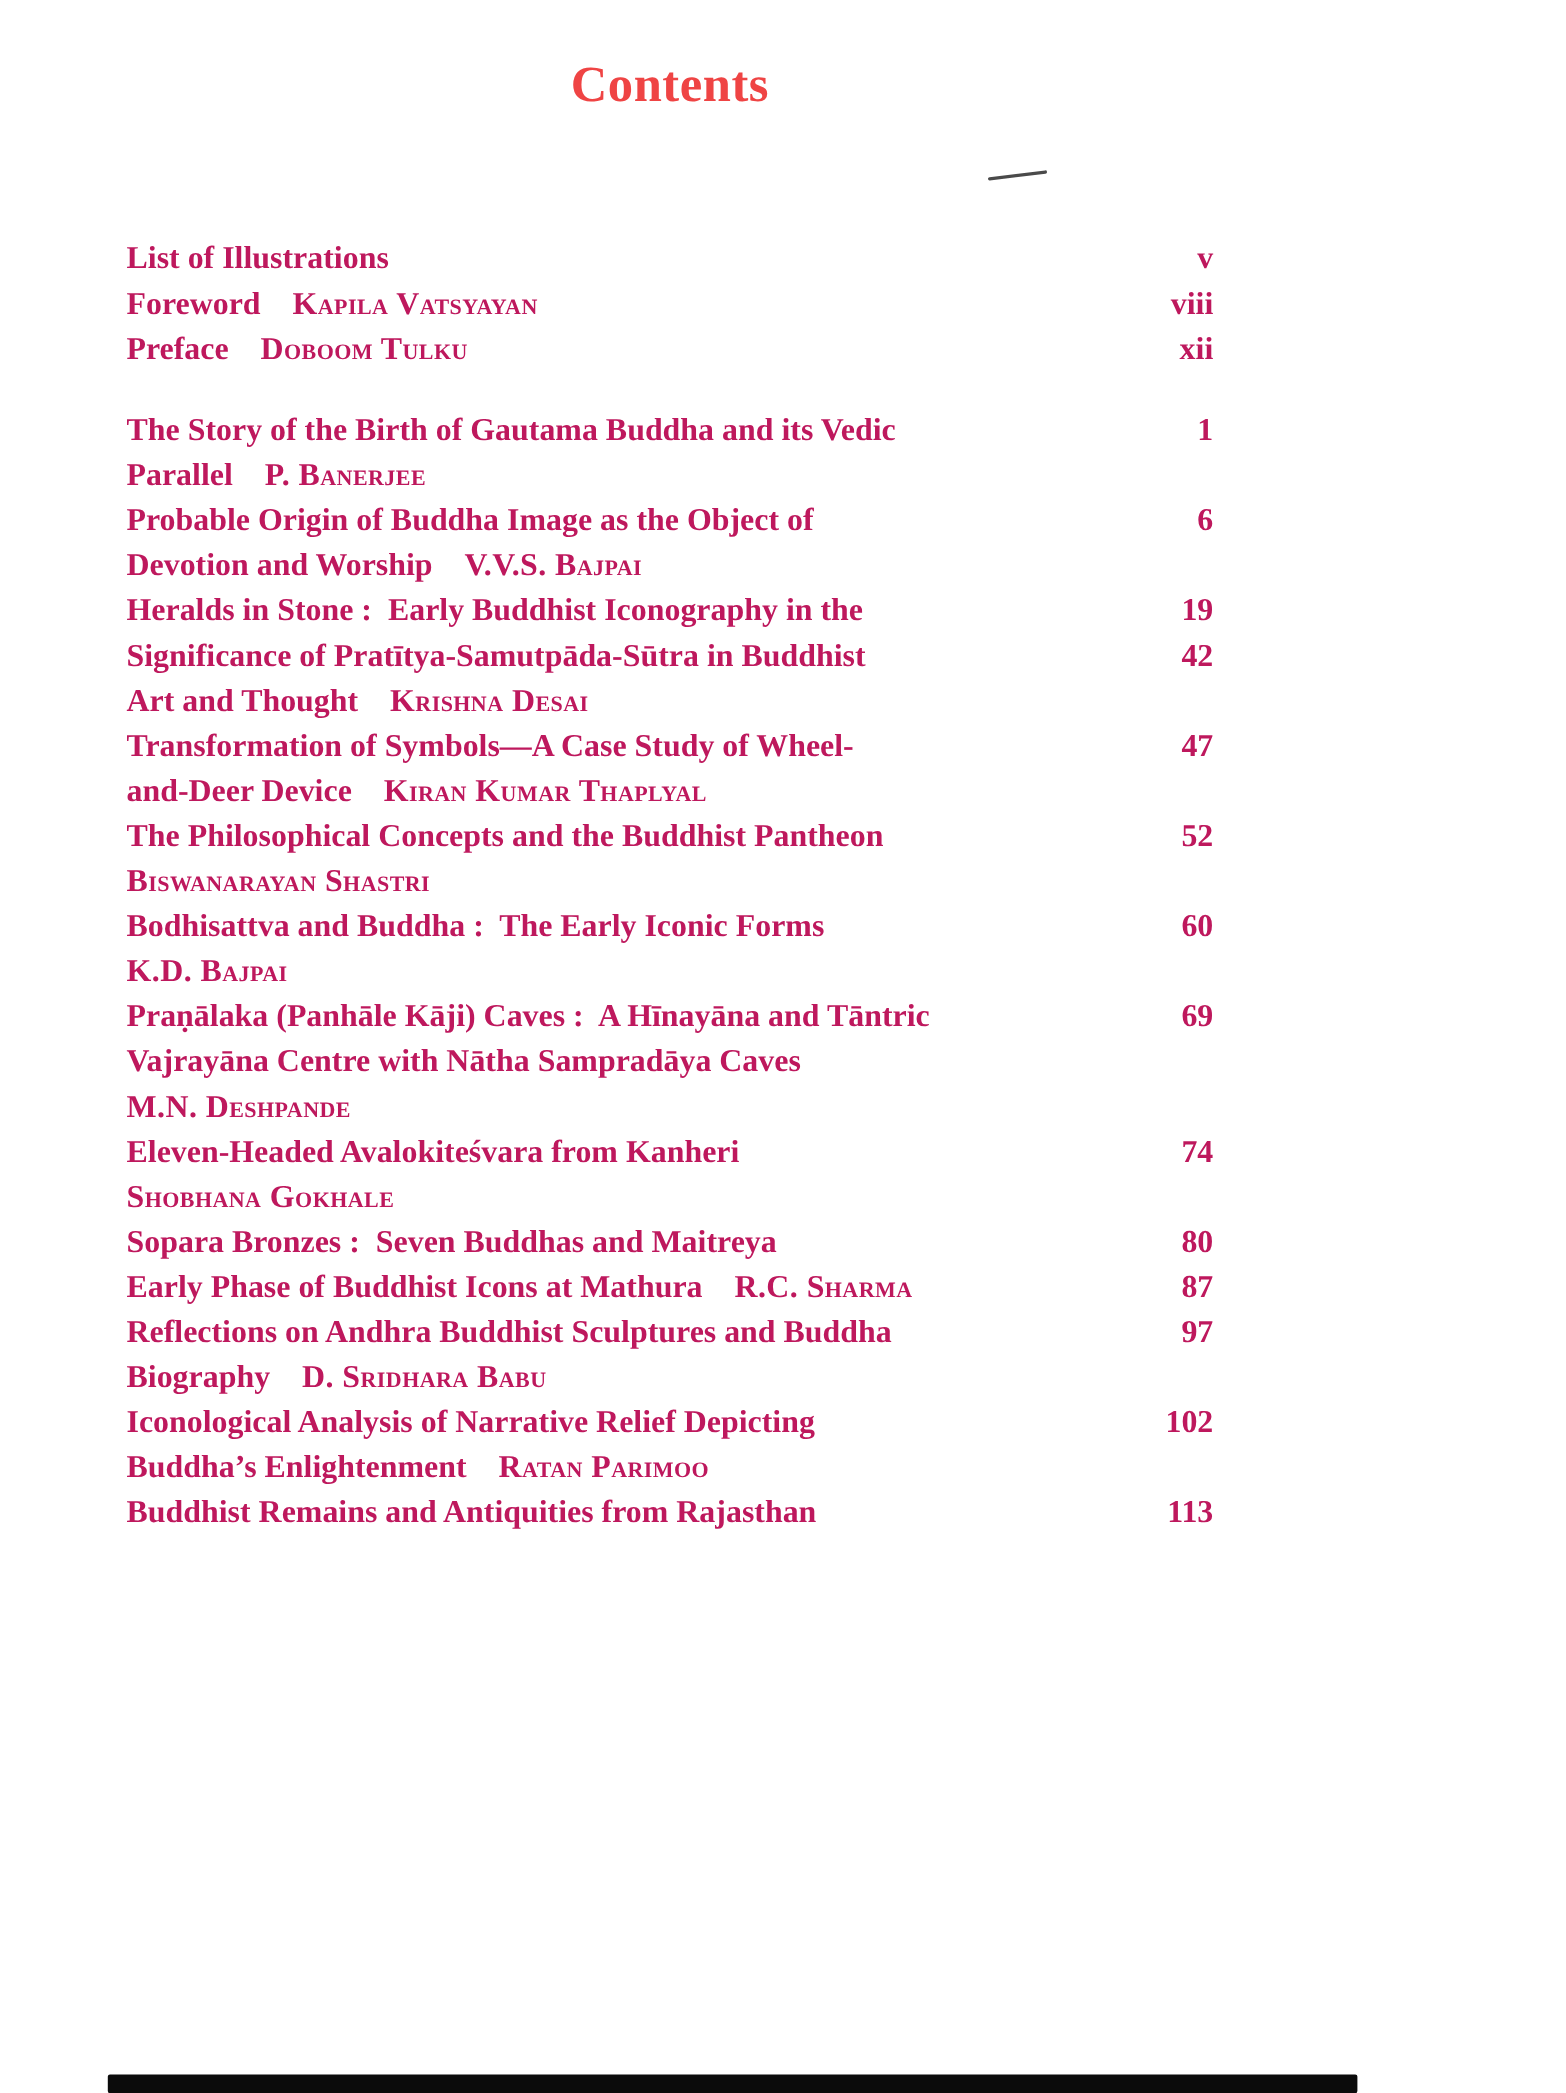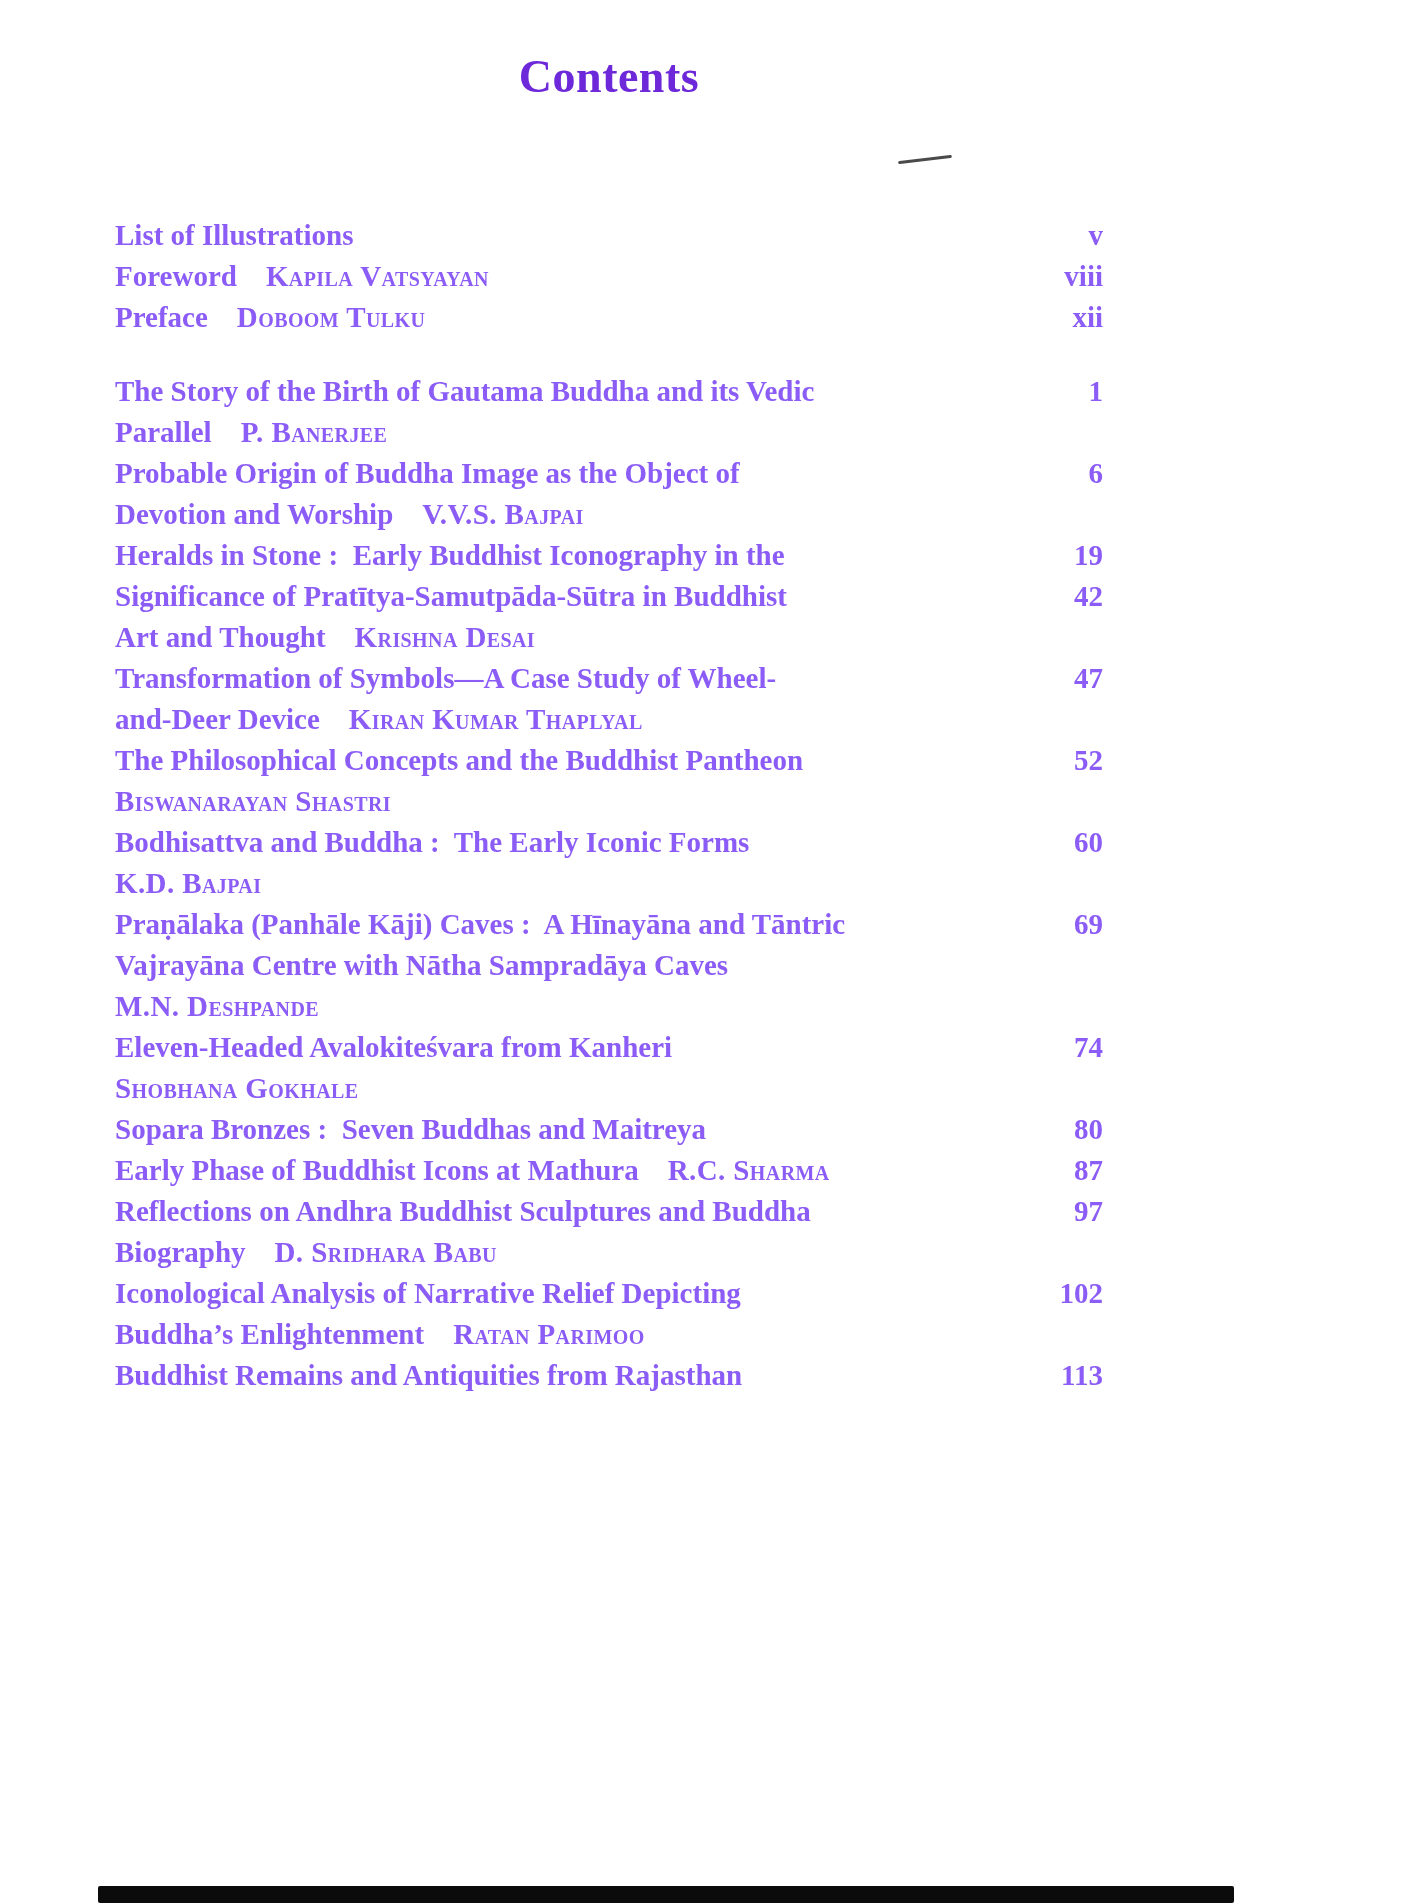--- a/index.html
+++ b/index.html
@@ -18,27 +18,27 @@
     left: 115px;
     top: 0;
     width: 988px;
   }
   .title {
     text-align: center;
     margin-top: 50px;
     font-size: 46px;
     font-weight: 700;
     letter-spacing: 0.5px;
-    color: #6d28d9;
+    color: #ef4444;
   }
   .toc {
     margin-top: 112px;
     font-size: 29px;
     font-weight: 700;
-    color: #8b5cf6;
+    color: #be185d;
   }
   .toc-line {
     display: flex;
     justify-content: space-between;
     align-items: baseline;
     line-height: 41px;
     white-space: pre-wrap;
   }
   .gap-before { margin-top: 33px; gap: 24px; }
   .line-text { flex: 1 1 auto; }

